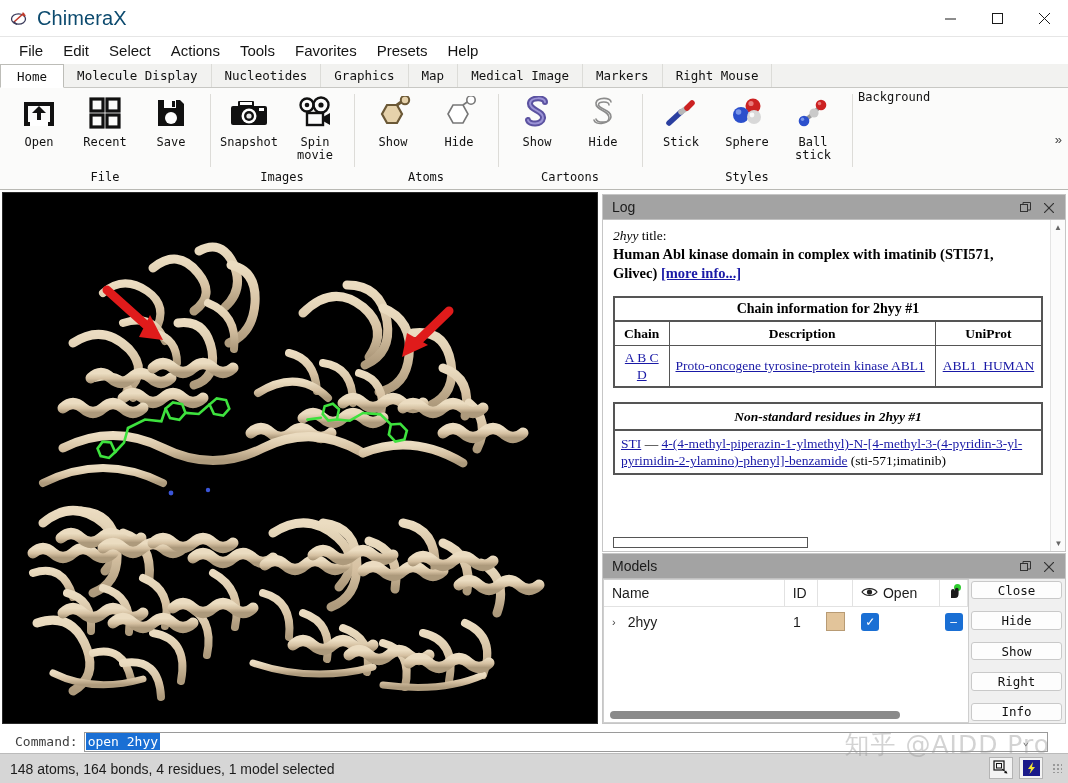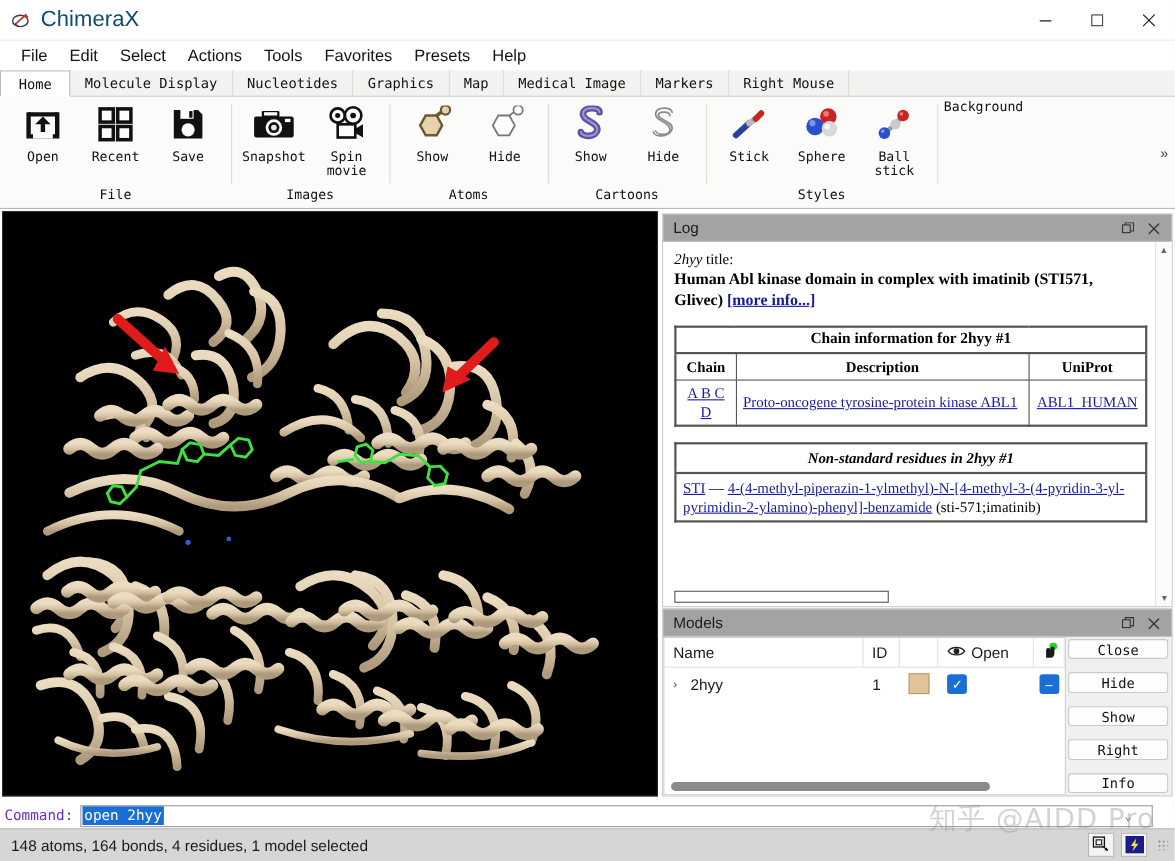--- a/index.html
+++ b/index.html
@@ -316,21 +316,21 @@
   }
 
   
   .cmdbar {
     position: absolute; left:0; top: 730px;
     width: 1068px; height: 23px;
     display: flex; align-items: center;
     background:#ffffff;
     font-family:"DejaVu Sans Mono", monospace;
   }
-  .cmd-label { font-size:13px; color:#6d28d9; padding-left:4px; padding-right:6px; }
+  .cmd-label { font-size:13px; color:#404040; padding-left:15px; padding-right:6px; }
   .cmd-input-wrap {
     flex:1; height: 20px; margin-right: 20px;
     border:1px solid #9a9a9a; background:#fff;
     display:flex; align-items:center; position:relative;
   }
   .cmd-text {
     background:#1a6fd4; color:#ffffff;
     font-family:"DejaVu Sans Mono", monospace;
     font-size:13px;
     padding: 1px 2px;

